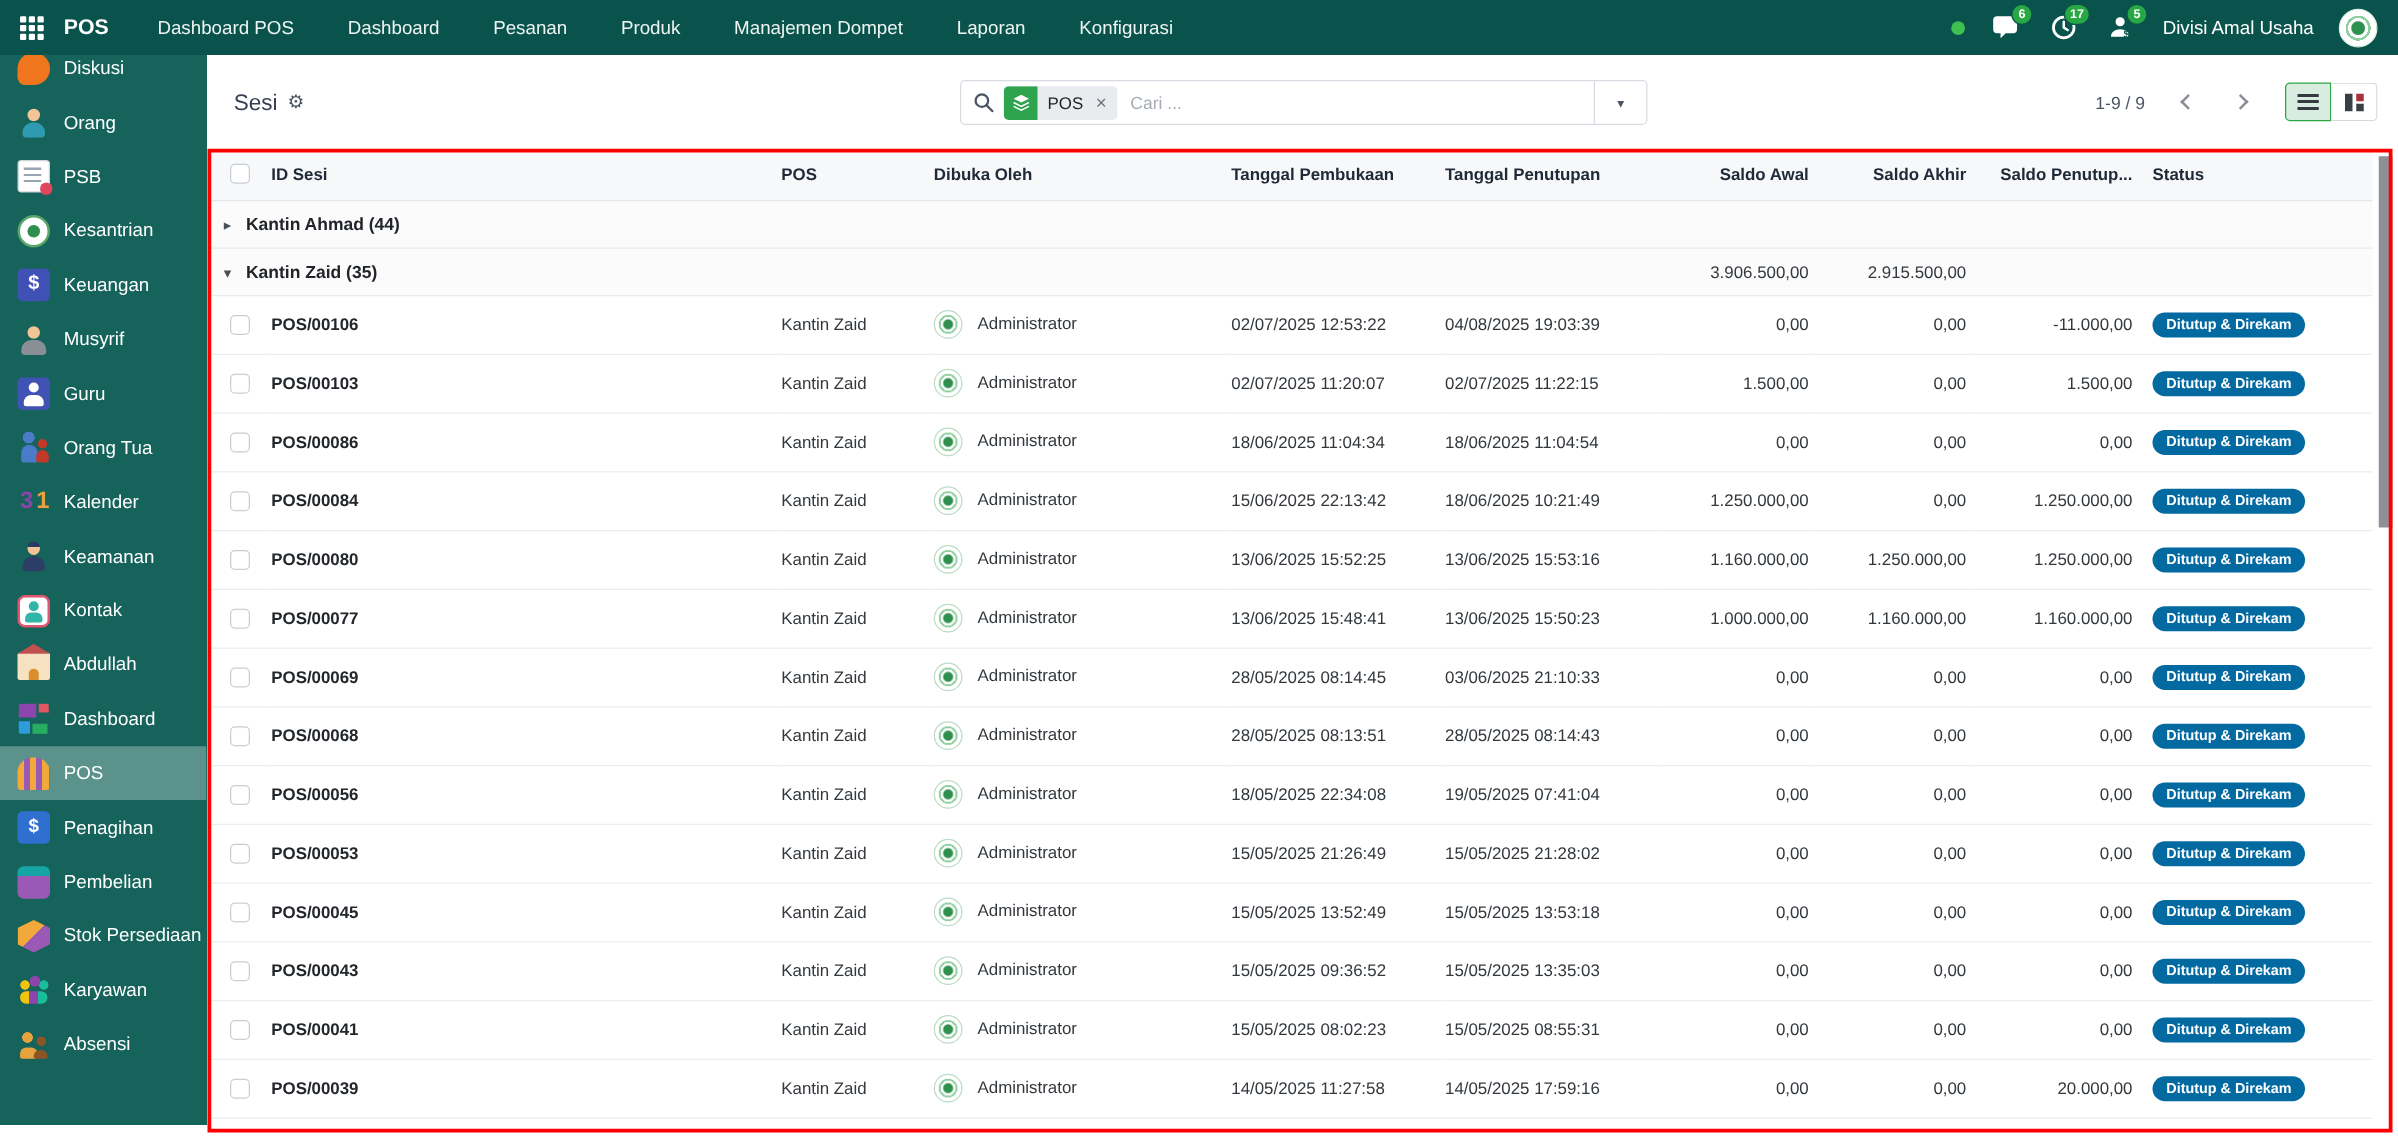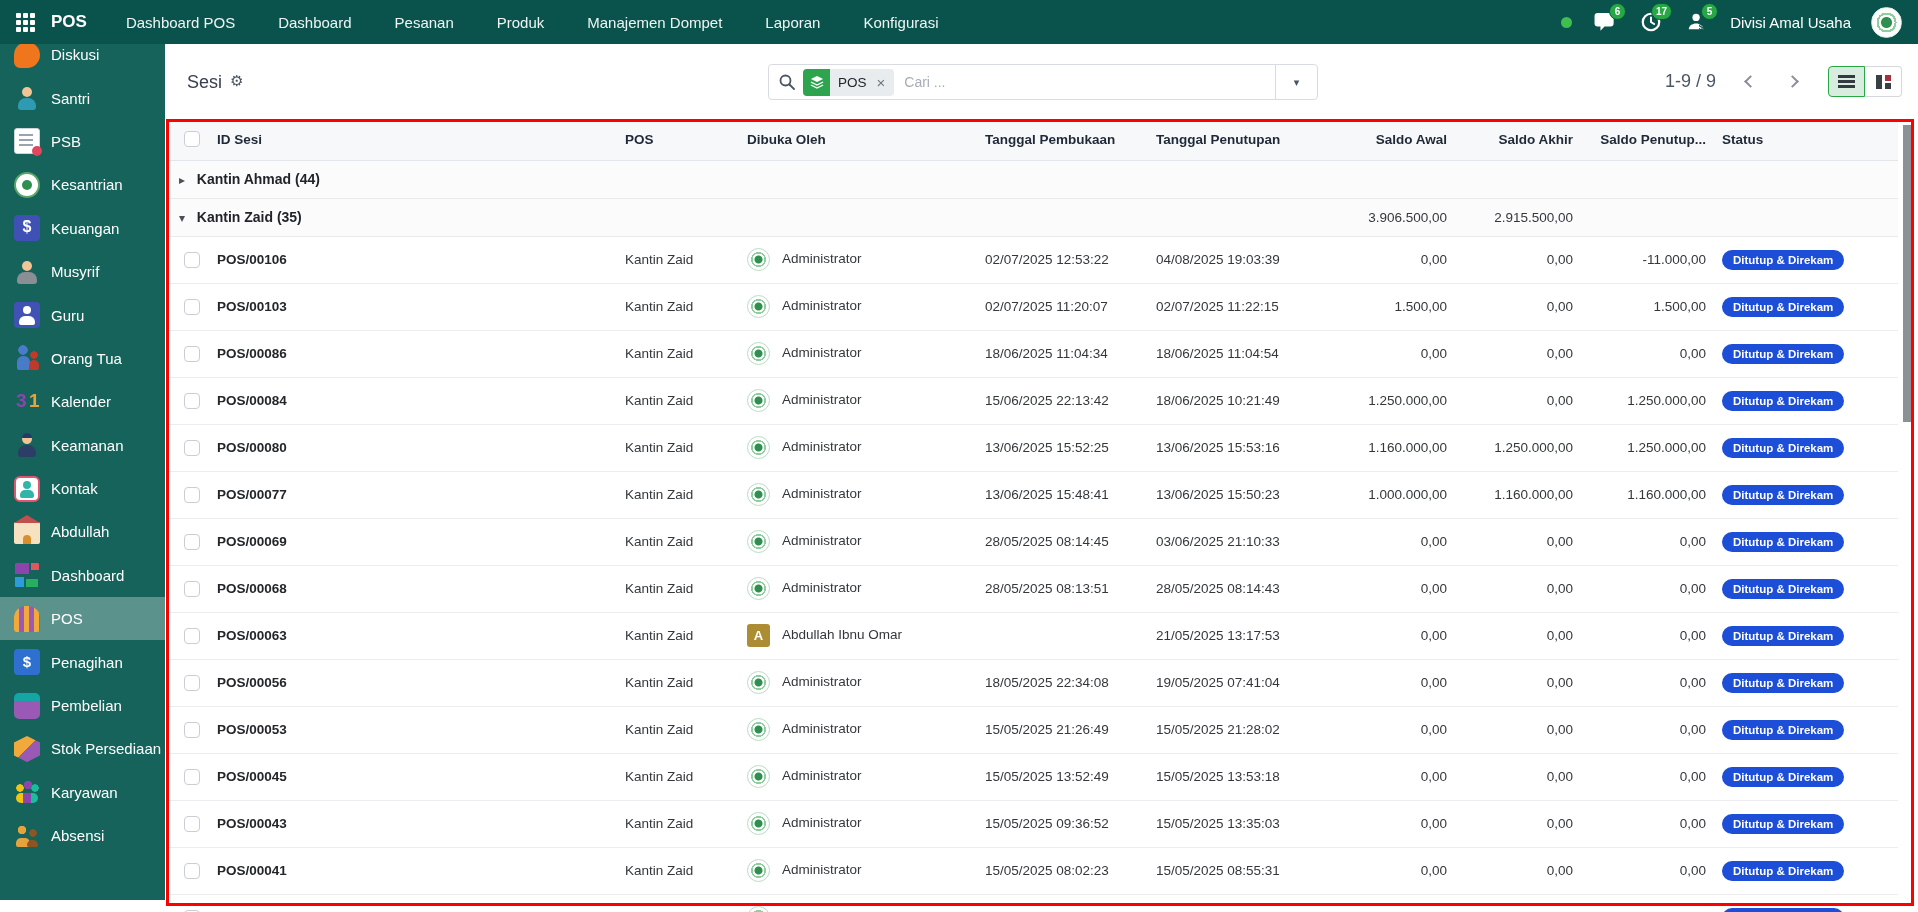--- a/index.html
+++ b/index.html
@@ -104,21 +104,21 @@
   .facet-ico { width:27px; height:27px; background:#2ea44f; display:flex; align-items:center; justify-content:center; }
   .facet-label { padding:0 8px; font-size:13.5px; color:#212529; }
   .facet-x { padding:0 9px 0 2px; color:#6c757d; font-size:15px; cursor:pointer; }
   .search-input { border:none; outline:none; flex:1; font-size:14px; padding:0 10px; color:#374151;
     font-family:"Liberation Sans",sans-serif; min-width:40px;}
   .search-input::placeholder { color:#a6adb5; }
   .sb-toggle { width:42px; height:100%; border-left:1px solid #d8dce2; display:flex;
     align-items:center; justify-content:center; color:#4b5563; font-size:11px; cursor:pointer; }
 
   .cp-right { position:absolute; right:16px; top:22px; display:flex; align-items:center; gap:10px; }
-  .pager-range { font-size:18px; color:#4b5563; margin-right:8px; }
+  .pager-range { font-size:14px; color:#4b5563; margin-right:8px; }
   .pager-btn { width:32px; height:30px; display:flex; align-items:center; justify-content:center;
     background:#fff; border:none; cursor:pointer; }
   .chev { width:9px; height:9px; border-left:2px solid #8a8f98; border-bottom:2px solid #8a8f98; }
   .chev.left { transform:rotate(45deg); }
   .chev.right { transform:rotate(-135deg); }
   .switcher { display:flex; margin-left:10px; }
   .sw-btn { width:37px; height:31px; border:1px solid #d5d8dc; background:#fff;
     display:flex; align-items:center; justify-content:center; cursor:pointer; }
   .sw-btn.first { border-radius:4px 0 0 4px; }
   .sw-btn.last { border-radius:0 4px 4px 0; border-left:none; }
@@ -144,21 +144,21 @@
   input[type="checkbox"] { appearance:none; width:16px; height:16px; border:1px solid #c9ced6;
     border-radius:4px; background:#fff; vertical-align:middle; cursor:pointer; }
   td.id { font-weight:700; color:#23272b; }
   .avatar { width:23px; height:23px; display:inline-flex; align-items:center; justify-content:center;
     margin-right:9px; vertical-align:middle; flex:none; font-style:normal; }
   .avatar[data-avatar="logo"] { border-radius:50%; border:1px solid #bcdcc6;
     background:radial-gradient(circle at 50% 50%, #2f8f4e 0 3.5px, #fff 4.5px 6px, #8fcf9f 6px 7.5px, #fff 7.5px); }
   .avatar[data-avatar="letter"] { border-radius:3px; background:#ad8d33; color:#fff; font-weight:700; font-size:13px; }
   .avatar i { font-style:normal; }
   td.st { padding-left:14px; }
-  .badge { display:inline-block; background:#1d4ed8; color:#fff; font-size:11.5px; font-weight:700;
+  .badge { display:inline-block; background:#0369a1; color:#fff; font-size:11.5px; font-weight:700;
     padding:4px 11px; border-radius:20px; }
 
   
   .red-annotation { position:fixed; left:166px; top:119px; width:1748px; height:787px;
     border:3px solid #fe0000; z-index:40; pointer-events:none; }
   .vscroll-thumb { position:fixed; left:1903px; top:125px; width:11px; height:297px;
     background:#8d9196; z-index:35; cursor:grab; }
 </style>
 </head>
 <body>
@@ -223,21 +223,21 @@
 
 <div class="sidebar">
 
     <div class="side-item">
       <span class="tile" data-icon="chat-bubble-icon"></span>
       <span>Diskusi</span>
     </div>
 
     <div class="side-item">
       <span class="tile" data-icon="student-icon"></span>
-      <span>Santri</span>
+      <span>Orang</span>
     </div>
 
     <div class="side-item">
       <span class="tile" data-icon="document-icon"></span>
       <span>PSB</span>
     </div>
 
     <div class="side-item">
       <span class="tile" data-icon="emblem-icon"></span>
       <span>Kesantrian</span>
@@ -557,37 +557,20 @@
               <span>Administrator</span>
             </td>
             <td>28/05/2025 08:13:51</td>
             <td>28/05/2025 08:14:43</td>
             <td class="num">0,00</td>
             <td class="num">0,00</td>
             <td class="num">0,00</td>
             <td class="st"><span class="badge">Ditutup &amp; Direkam</span></td>
           </tr>
 
-          <tr class="data-row">
-            <td class="cb"><input type="checkbox" style=""></td>
-            <td class="id">POS/00063</td>
-            <td>Kantin Zaid</td>
-            <td>
-              <span class="avatar" data-avatar="letter">
-                <i>A</i>
-              </span>
-              <span>Abdullah Ibnu Omar</span>
-            </td>
-            <td></td>
-            <td>21/05/2025 13:17:53</td>
-            <td class="num">0,00</td>
-            <td class="num">0,00</td>
-            <td class="num">0,00</td>
-            <td class="st"><span class="badge">Ditutup &amp; Direkam</span></td>
-          </tr>
 
           <tr class="data-row">
             <td class="cb"><input type="checkbox" style=""></td>
             <td class="id">POS/00056</td>
             <td>Kantin Zaid</td>
             <td>
               <span class="avatar" data-avatar="logo">
                 <i></i>
               </span>
               <span>Administrator</span>

